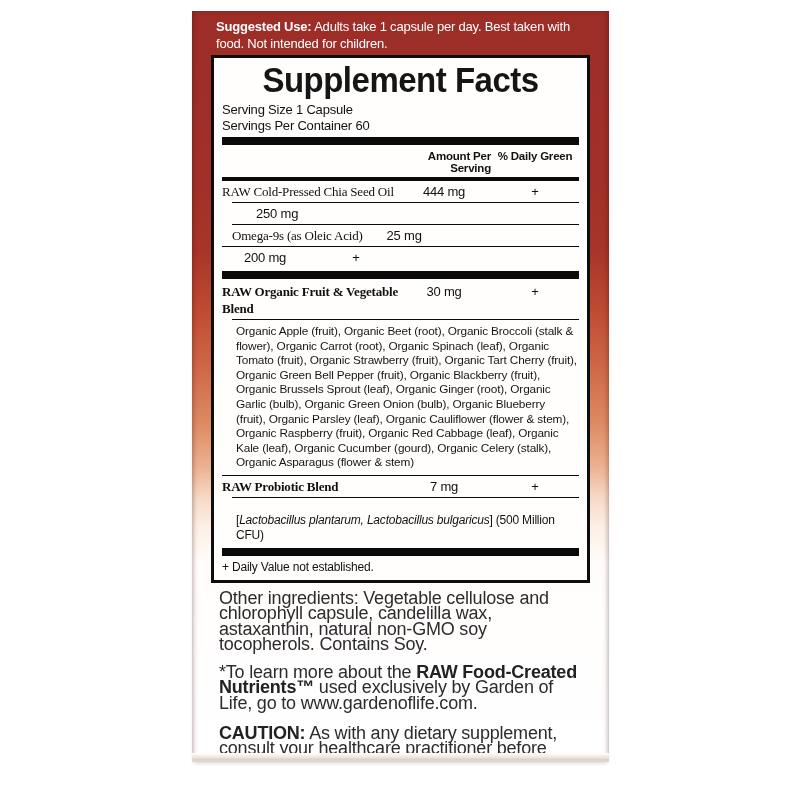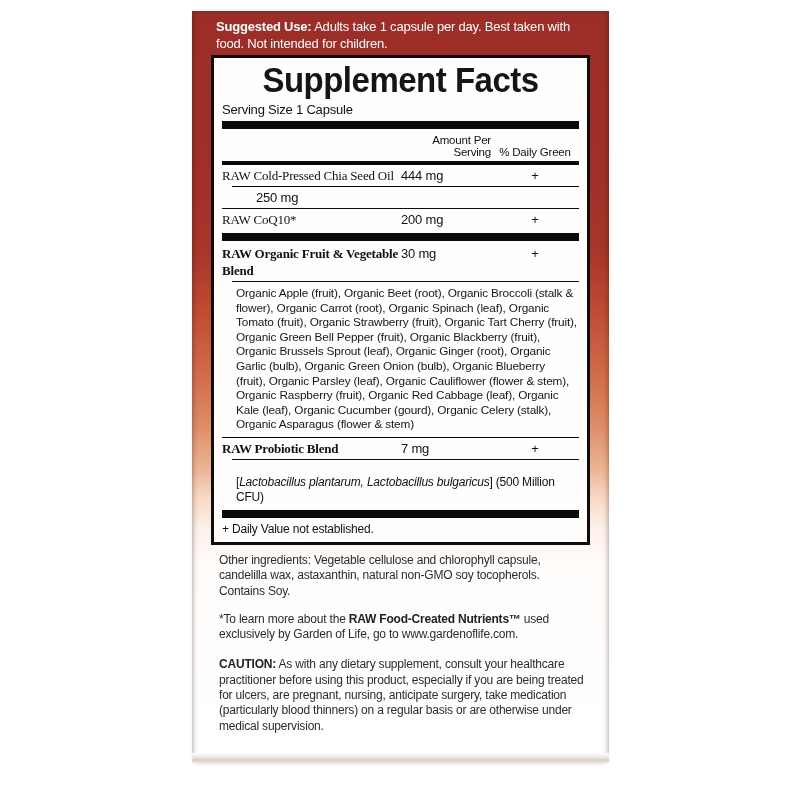--- a/index.html
+++ b/index.html
@@ -28,47 +28,47 @@
   .sf-box {
     margin:0 19px; width:379px; background:#fffefd; border:3px solid #0d0d0d;
     padding:4px 8px 5px 8px; color:#111;
   }
   .sf-title { text-align:center; font-weight:bold; font-size:33px; letter-spacing:-0.5px; line-height:36px; padding:1px 0 3px; color:#151515; transform:scaleY(1.04); }
   .sf-serving { font-size:13px; line-height:16px; letter-spacing:-0.2px; }
   .bar-thick { height:8px; background:#0a0a0a; margin:3px 0 2px; }
   .bar-med   { height:4px; background:#0a0a0a; margin:1px 0 0; }
   .bar-end   { height:8px; background:#0a0a0a; margin:2px 0 2px; }
 
-  .hdr-row { display:flex; align-items:flex-end; font-size:11.5px; font-weight:normal; padding:3px 0 2px; letter-spacing:-0.2px;}
+  .hdr-row { display:flex; align-items:flex-start; font-size:11.5px; font-weight:bold; padding:3px 0 2px; letter-spacing:-0.2px;}
   .hdr-row .sp { flex:1; }
   .hdr-row .amt-h { width:90px; text-align:right; }
   .hdr-row .dv-h { width:88px; text-align:center; }
 
   .row { display:flex; align-items:baseline; font-size:13px; line-height:17px; padding:2px 0; letter-spacing:-0.2px; min-height:18px;}
   .row .n { flex:1;font-family:Liberation Serif, serif; }
-  .row .amt { width:90px; text-align:left; padding-right:4px; }
+  .row .amt { width:90px; text-align:center; padding-right:4px; }
   .row .dv { width:88px; text-align:center; }
   .row.bold .n { font-weight:bold; }
   .sep-full { border-top:1.5px solid #0a0a0a; }
   .sub { margin-left:10px; border-top:1.5px solid #0a0a0a; }
   .sub .n { flex:none; }
   .sub .amt2 { margin-left:24px; }
 
   .blend-par {
     margin-left:10px; border-top:1.5px solid #0a0a0a;
     font-size:11.8px; line-height:14.6px; letter-spacing:-0.15px;
     padding:4px 2px 5px 4px; color:#161616;
   }
   .species { margin-left:10px; border-top:1.5px solid #0a0a0a; font-size:12px; line-height:15px; padding:15px 0 3px 4px; letter-spacing:-0.2px;}
   .species .it { font-style:italic; }
   .footnote { font-size:12px; line-height:14px; padding:2px 0 1px; letter-spacing:-0.2px; }
 
   
   .lower { padding:0 24px 0 27px; color:#2c2c2c; }
-  .par { font-size:12px; line-height:15.3px; letter-spacing:-0.2px; }
+  .par { font-size:18px; line-height:15.3px; letter-spacing:-0.2px; }
   .other-par { margin-top:8px; }
   .learn-par { margin-top:13px; }
   .learn-par b, .caution-par b { font-weight:bold; color:#222; }
   .caution-par { margin-top:15px; }
 
   .pkg-bottom-edge { position:absolute; left:0; right:0; bottom:0; height:7px;
     background:linear-gradient(180deg,#ffffff, #eee6df 60%, #d9cfc7); }
 </style>
 </head>
 <body>
@@ -76,42 +76,46 @@
 <div class="page">
   <div class="pkg">
 
     <div class="banner">
       <b>Suggested Use:</b><span> Adults take 1 capsule per day. Best taken with food. Not intended for children.</span>
     </div>
 
     <div class="sf-box">
       <div class="sf-title">Supplement Facts</div>
       <div class="sf-serving">Serving Size 1 Capsule</div>
+      <div class="sf-serving">Servings Per Container 60</div>
 
       <div class="bar-thick"></div>
 
       <div class="hdr-row">
         <span class="sp"></span>
         <span class="amt-h">Amount Per Serving</span>
         <span class="dv-h">% Daily Green</span>
       </div>
       <div class="bar-med"></div>
 
       <div class="row">
         <span class="n">RAW Cold-Pressed Chia Seed Oil</span>
         <span class="amt">444 mg</span>
         <span class="dv">+</span>
       </div>
 
       <div class="row sub">
         <span class="amt2">250 mg</span>
       </div>
+      <div class="row sub">
+        <span class="n">Omega-9s (as Oleic Acid)</span>
+        <span class="amt2">25 mg</span>
+      </div>
 
       <div class="row sep-full">
-        <span class="n">RAW CoQ10*</span>
         <span class="amt">200 mg</span>
         <span class="dv">+</span>
       </div>
 
       <div class="bar-thick"></div>
 
       <div class="row bold">
         <span class="n">RAW Organic Fruit &amp; Vegetable Blend</span>
         <span class="amt">30 mg</span>
         <span class="dv">+</span>

